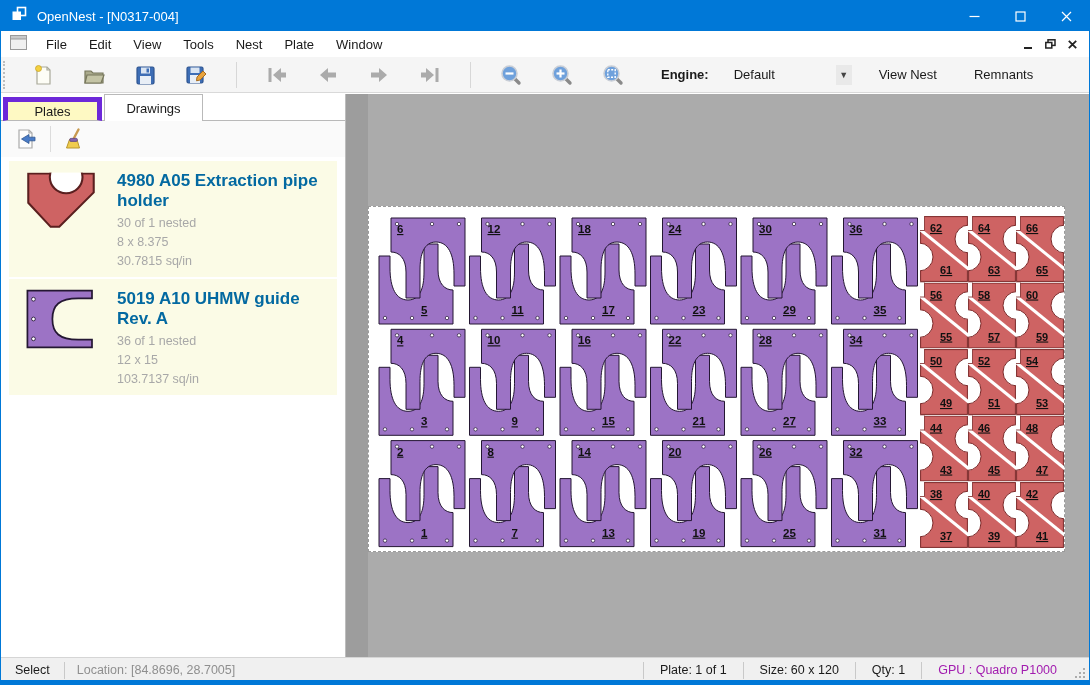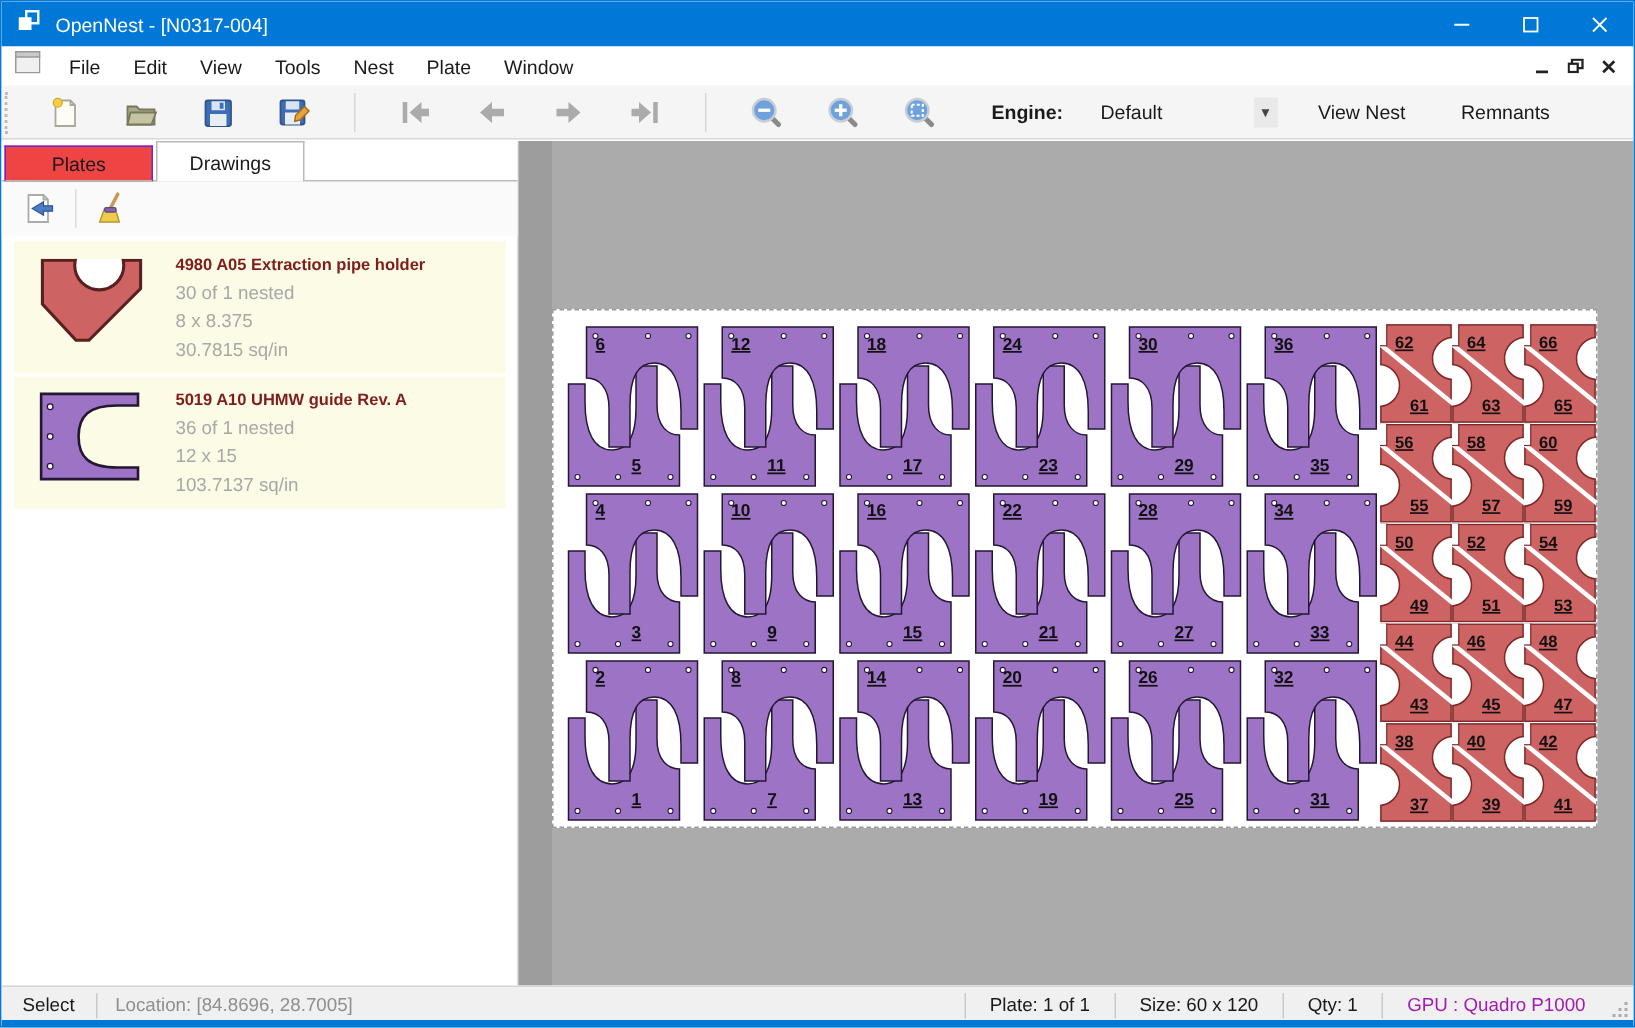--- a/index.html
+++ b/index.html
@@ -29,31 +29,31 @@
   .engine-label { font-size:13px; font-weight:bold; color:#1a1a1a; margin-left:14px; }
   .engine-combo { display:flex; align-items:center; margin-left:8px; width:118px; height:24px; }
   .engine-value { flex:1; font-size:13px; color:#1a1a1a; }
   .engine-caret { width:16px; height:20px; background:#E9E9E9; display:flex; align-items:center; justify-content:center; font-size:9px; color:#444; }
   .tool-text { font-size:13px; color:#1a1a1a; padding:6px 10px; }
 
   
   .leftpanel { position:absolute; left:0; top:93px; width:345px; height:563px; background:#fff; border-right:1px solid #BDBDBD; }
   .tabstrip { position:relative; height:27px; display:flex; align-items:flex-end; background:#fff; }
   .tab { width:99px; height:24px; display:flex; align-items:center; justify-content:center; font-size:13px; color:#1a1a1a; }
-  .tab.inactive { background:#ef4444; border:1px solid #6d28d9; border-bottom:1px solid #B9B9B9; margin-left:2px;text-align:center; }
+  .tab.inactive { background:#fef9c3; border:5px solid #6d28d9; border-bottom:1px solid #B9B9B9; margin-left:2px;text-align:center; }
   .tab.active { background:#fff; border:1px solid #B9B9B9; border-bottom:none; height:27px; margin-left:2px; }
   .tabstrip .underline { position:absolute; left:0; right:0; bottom:0; height:1px; background:#B9B9B9; z-index:0; }
   .tab { position:relative; z-index:1; }
   .panel-toolbar { height:36px; background:#FAFAFA; display:flex; align-items:center; padding-left:8px; }
   .psep { width:1px; height:26px; background:#DCDCDC; margin:0 7px; }
   .drawlist { margin:4px 8px 0 8px; }
   .draw-item { background:#FBFBE6; display:flex; padding:9px 8px 9px 10px; margin-bottom:2px; }
   .thumb { width:84px; height:62px; flex:none; }
   .draw-info { margin-left:14px; }
-  .draw-title { font-size:11px; font-weight:bold; color:#7f1d1d; margin-top:1px; }
+  .draw-title { font-size:17px; font-weight:bold; color:#0369a1; margin-top:1px; }
   .draw-sub { font-size:12.5px; color:#A8A8A8; margin-top:5px; }
 
   
   .canvas { position:absolute; left:345px; top:93px; width:745px; height:563px; background:#ABABAB; }
   .canvas .shade { position:absolute; left:0; top:0; width:22px; height:100%; background:#9D9D9D; }
   .plate { position:absolute; left:22px; top:112px; width:697px; height:346px; background:#fff; border:1px dashed #9A9A9A; }
   .plate svg { display:block; }
 
   
   .statusbar { position:absolute; left:0; top:656px; width:100%; height:25px; background:#F0F0F0; border-top:1px solid #D5D5D5; display:flex; align-items:center; font-size:12.5px; color:#1a1a1a; }

